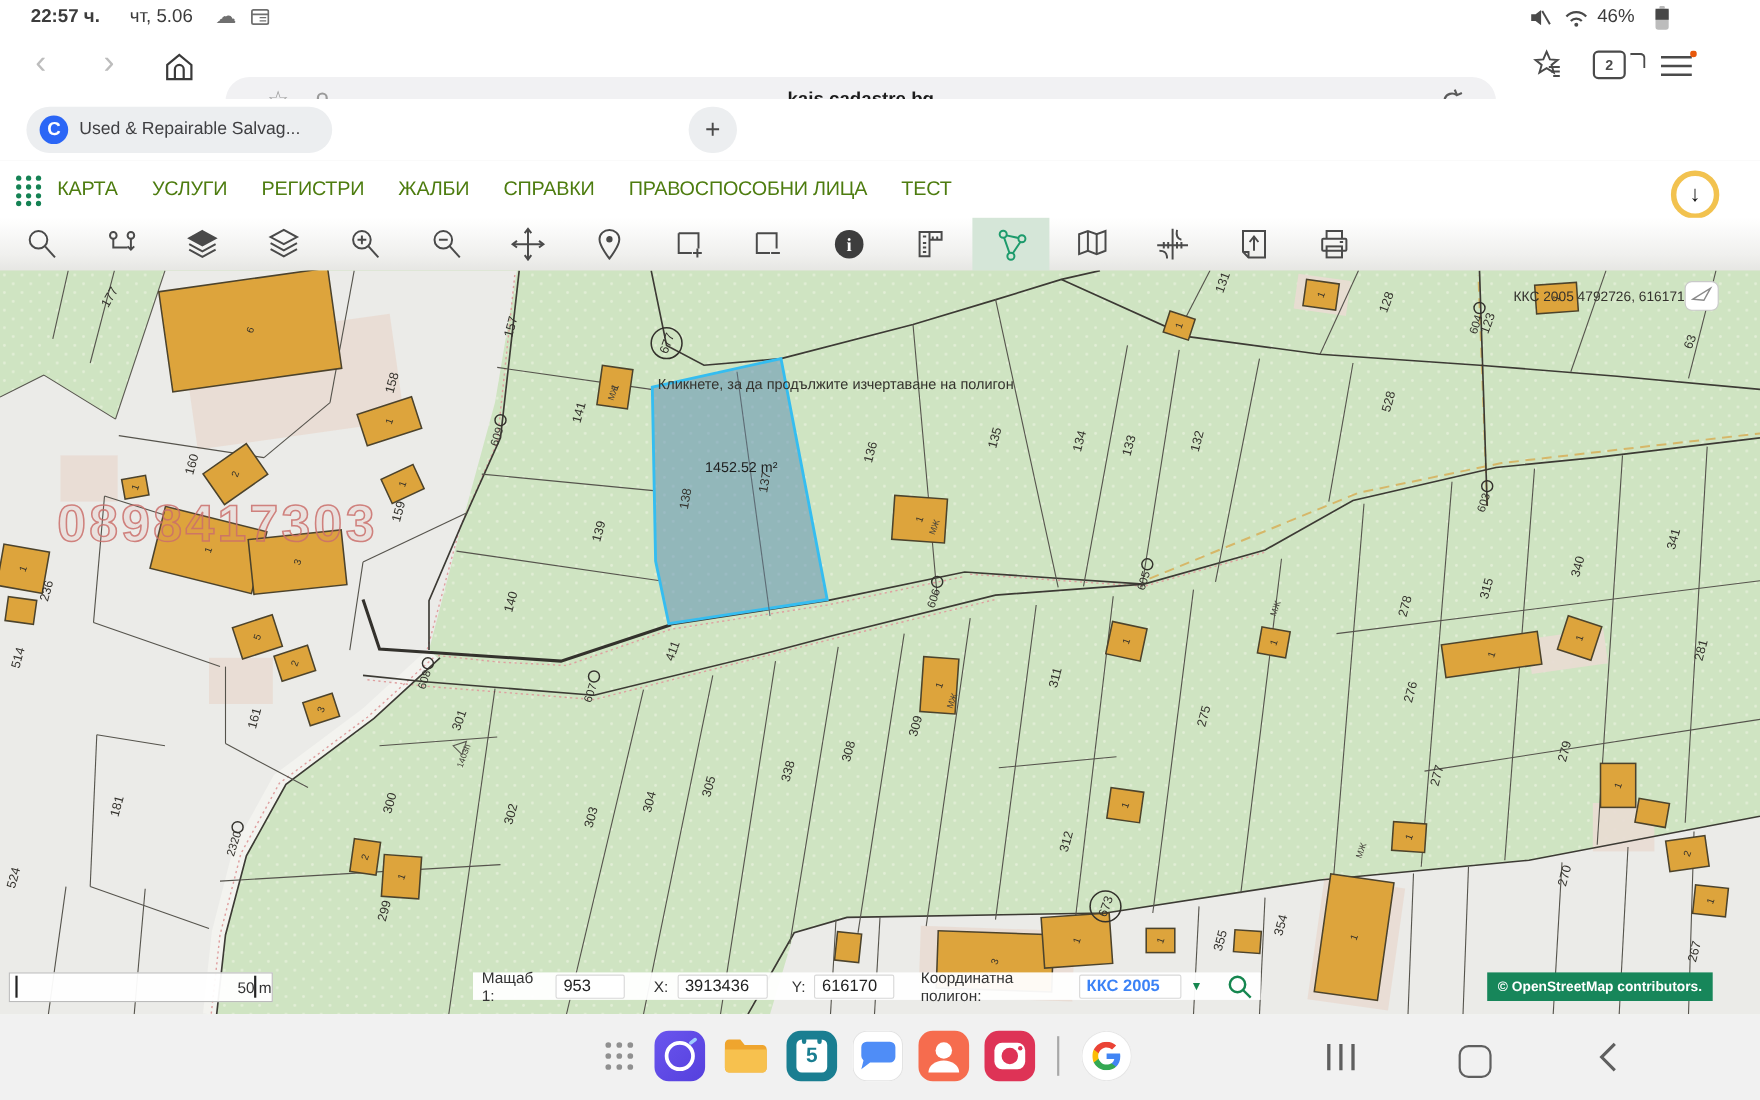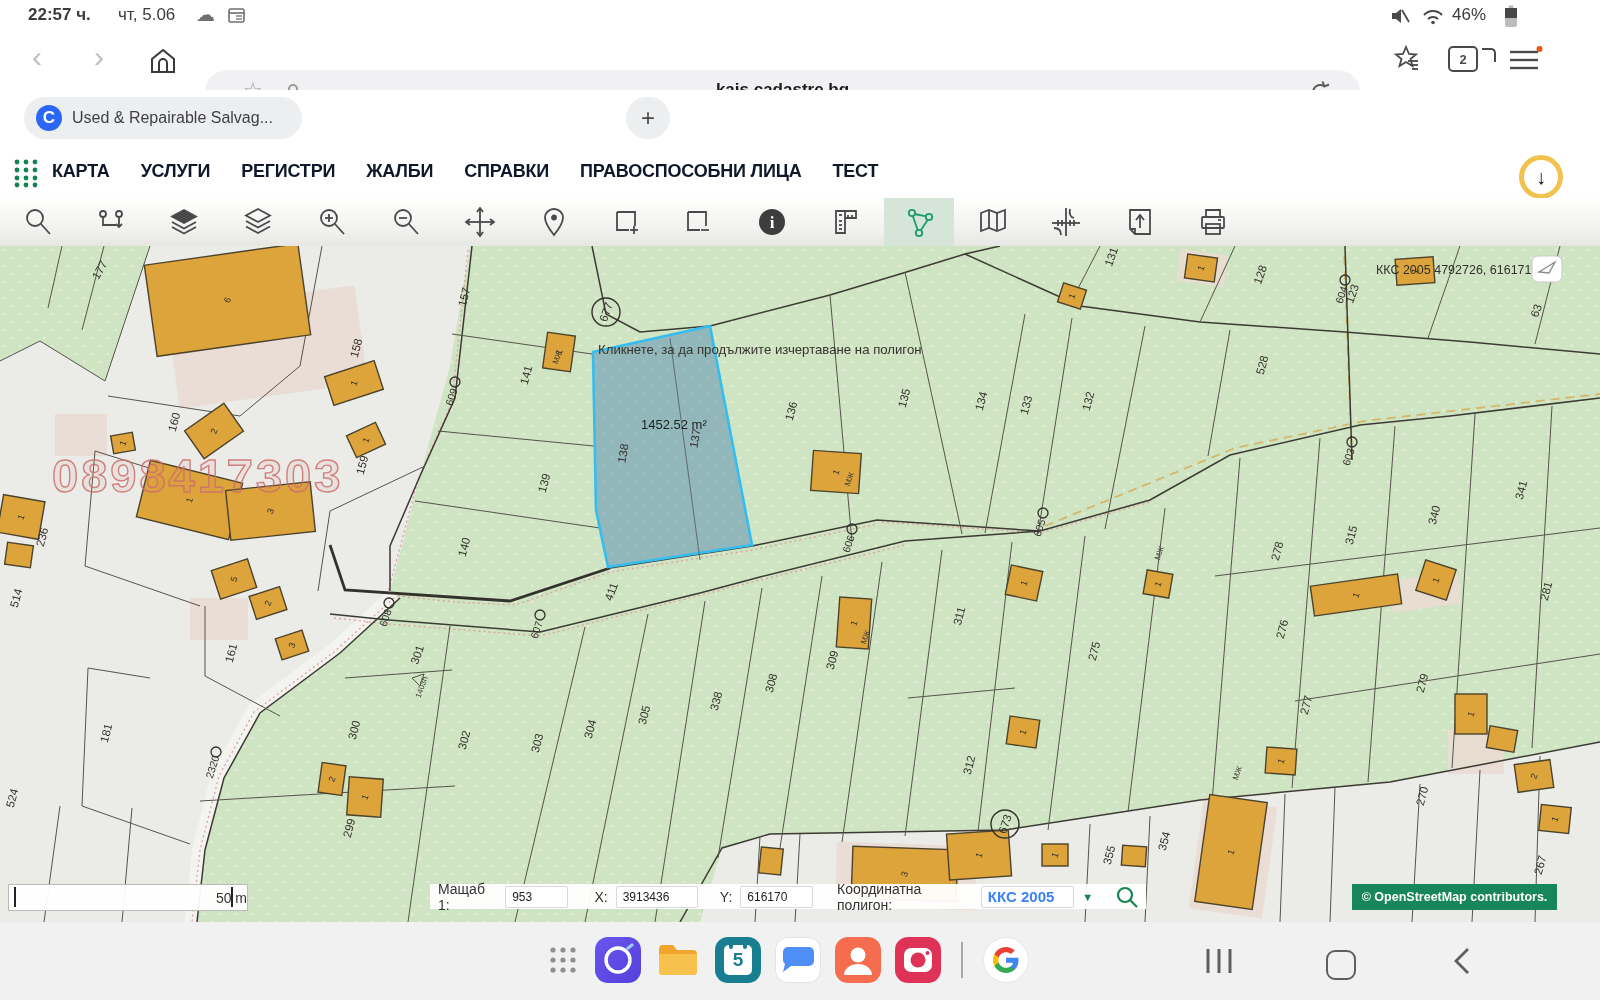--- a/index.html
+++ b/index.html
@@ -15,33 +15,33 @@
   #urlpill{position:absolute;left:205px;top:38px;width:1155px;height:44px;background:#f1f1f3;border-radius:24px;}
   #urltext{position:absolute;left:0;right:0;top:10px;text-align:center;font-size:17px;font-weight:700;color:#1b1b1b;}
   
   #tabs{position:absolute;left:0;top:90px;width:1600px;height:56px;background:#fff;border-bottom:1px solid #ececec;}
   .tabpill{position:absolute;top:7px;height:42px;border-radius:22px;display:flex;align-items:center;}
   #tab1{left:24px;width:278px;background:#eceef0;}
   #tab2{left:327px;width:285px;background:#fff;border:1.6px solid #2a9b6f;top:6px;}
   .tablabel{font-size:16px;color:#3f3f42;white-space:nowrap;}
   
   #menubar{position:absolute;left:0;top:146px;width:1600px;height:52px;background:#fff;}
-  .menuitem{font-size:18px;font-weight:700;color:#0f172a;letter-spacing:-0.2px;cursor:pointer;text-align:right;}
+  .menuitem{font-size:18px;font-weight:400;color:#4d7c0f;letter-spacing:-0.2px;cursor:pointer;text-align:right;}
   #menuitems{position:absolute;left:52px;top:15px;display:flex;gap:31px;}
   
   #toolbar{position:absolute;left:0;top:198px;width:1600px;height:48px;
            background:linear-gradient(#ffffff,#f0f0ee 70%,#e6e6e3);border-bottom:1px solid #d2d2cf;}
   .tool{position:absolute;top:0;width:70px;height:48px;display:flex;align-items:center;justify-content:center;}
   .tool.active{background:#d5e6d8;}
   .tool svg{stroke:#4a4a4a;fill:none;stroke-width:1.8;}
   
   #map{position:absolute;left:0;top:246px;width:1600px;height:676px;background:#cfe4c2;}
   #map-svg text{font-family:"Liberation Sans",sans-serif;}
   .mapbar{position:absolute;height:25px;background:rgba(255,255,255,0.95);display:flex;align-items:center;font-size:14px;color:#333;}
-  .ibox{background:#fff;border:1px solid #d8d8d8;border-radius:2px;height:20px;display:flex;align-items:center;padding:0 6px;font-size:12px;color:#222;}
+  .ibox{background:#fff;border:1px solid #d8d8d8;border-radius:2px;height:20px;display:flex;align-items:center;padding:0 6px;font-size:15px;color:#222;}
   #osm{position:absolute;left:1352px;top:638px;width:205px;height:26px;background:#17865a;color:#fff;
        font-size:12.5px;font-weight:700;display:flex;align-items:center;justify-content:center;}
   
   #dock{position:absolute;left:0;top:922px;width:1600px;height:78px;background:#f1f1f1;}
   .appicon{width:46px;height:46px;border-radius:13px;position:relative;flex:0 0 auto;}
   #dockrow{position:absolute;left:545px;top:15px;display:flex;gap:14px;align-items:center;}
   .navbtn{position:absolute;top:22px;color:#5f5f5f;}
 </style>
 </head>
 <body>

